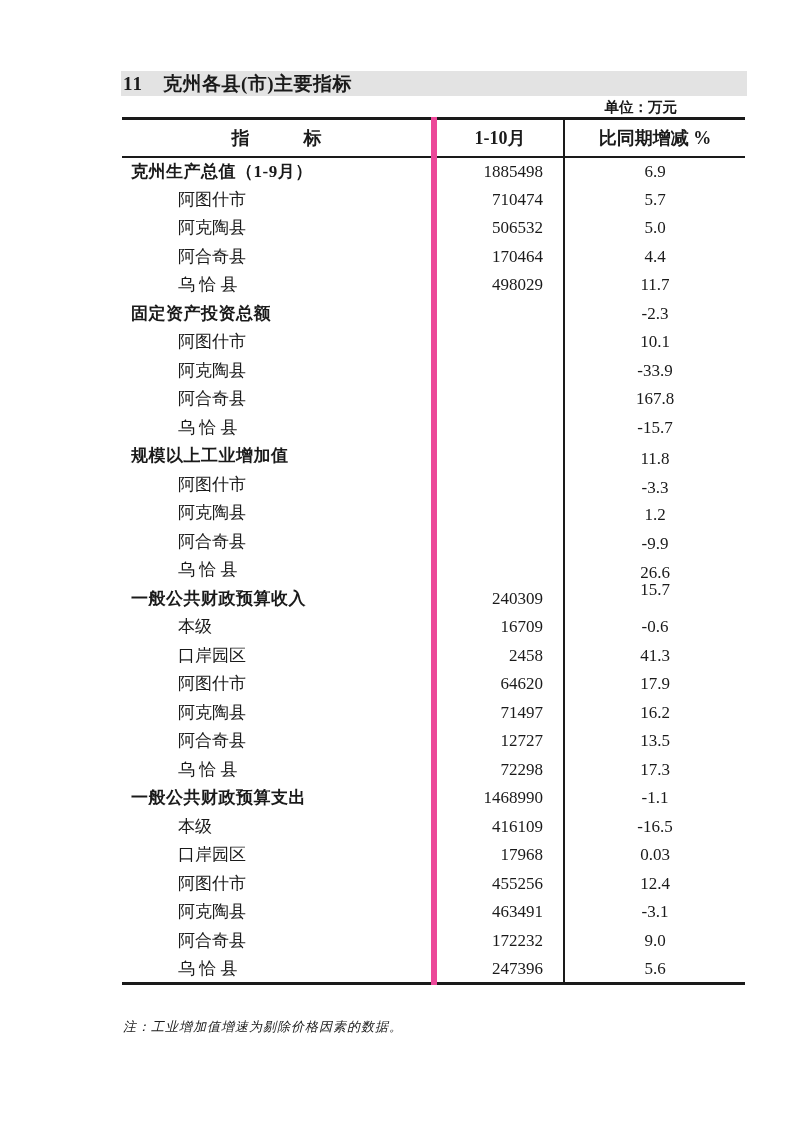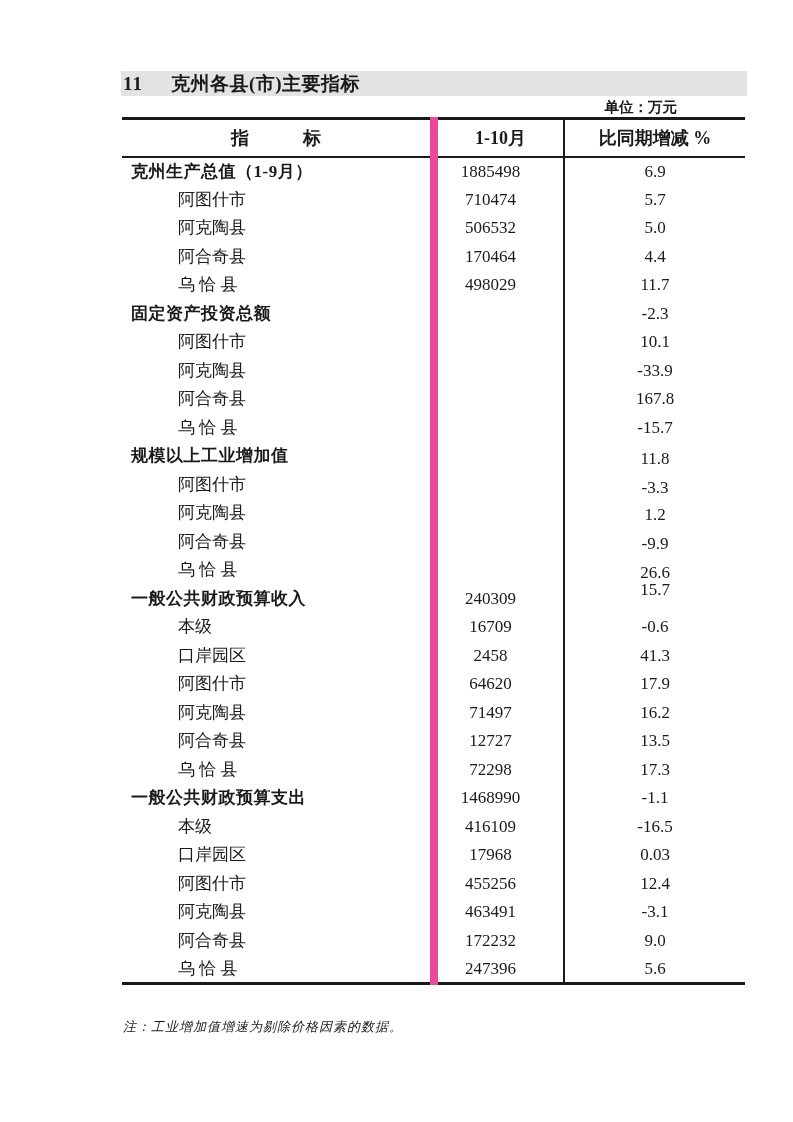--- a/index.html
+++ b/index.html
@@ -20,21 +20,21 @@
     left: 121px; top: 71px;
     width: 626px; height: 25px;
     background: #e3e3e3;
     display: flex;
     align-items: center;
     font-weight: bold;
     font-size: 19px;
     text-align: center;
   }
   .title-num { margin-left: 2px; letter-spacing: 1px; }
-  .title-text { margin-left: 28px; letter-spacing: 0.5px; }
+  .title-text { margin-left: 20px; letter-spacing: 0.5px; }
   .unit {
     position: absolute;
     left: 110px; top: 98px;
     width: 623px;
     text-align: right;
     padding-right: 56px;
     font-weight: bold;
     font-size: 14.5px;
   }
   table.stat-table {
@@ -52,33 +52,33 @@
   .stat-table th {
     height: 38px;
     font-size: 18px;
     font-weight: bold;
     text-align: center;
     vertical-align: middle;
     border-bottom: 2px solid #1a1a1a;
   }
   .stat-table th:nth-child(2),
   .stat-table td:nth-child(2) {
-    border-left: 8px solid #ec4899;
+    border-left: 6px solid #ec4899;
     border-right: 2px solid #1a1a1a;
   }
   .stat-table td {
     height: 28.5px;
     font-size: 17px;
     vertical-align: middle;
     line-height: 1;
   }
   td.ind { text-align: left; white-space: nowrap; }
   tr.section td.ind { font-weight: bold; padding-left: 9px; letter-spacing: 0.5px; }
   tr.sub td.ind { font-weight: normal; padding-left: 56px; }
-  td.val { text-align: center; padding-right: 20px; }
+  td.val { text-align: right; padding-right: 20px; }
   td.pct { text-align: center; }
   td.pct .pct-inner { display: inline-block; }
   .footnote {
     position: absolute;
     left: 123px; top: 1018px;
     font-size: 13px;
     font-style: italic;
     letter-spacing: 1px;
   }
 </style>

